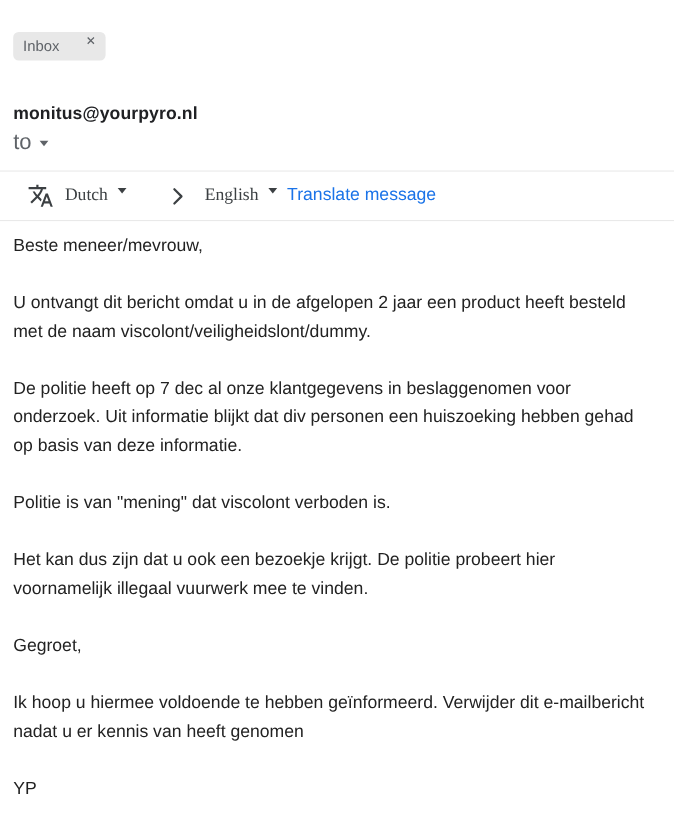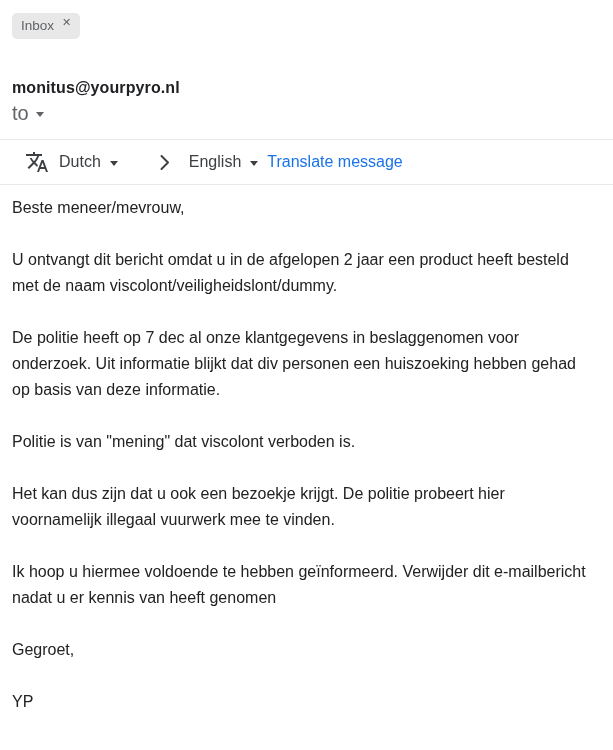--- a/index.html
+++ b/index.html
@@ -25,28 +25,28 @@
     font-weight: 400;
     margin: 0;
     line-height: 34px;
     color: var(--text_primary, #202124);
     white-space: nowrap;
     letter-spacing: 0.1px;
   }
   .chip {
     display: inline-flex;
     align-items: flex-start;
-    gap: 8px;
+    gap: 24px;
     background: var(--chip_bg, #e8e8e8);
     color: var(--text_secondary, #5f6368);
     border-radius: 5px;
     padding: 4px 9px;
     font-size: 13.5px;
     line-height: 18px;
-    margin-top: 3px;
+    margin-top: 19px;
     cursor: pointer;
     flex: none;
   }
   .chip-x {
     font-size: 11px;
     color: var(--text_secondary, #5f6368);
     line-height: 1;
     cursor: pointer;
   }
 
@@ -92,26 +92,26 @@
   .g-translate-icon {
     width: 24px; height: 24px;
     margin-right: 10px;
     display: flex;
     align-items: center;
     justify-content: center;
     flex: none;
   }
   .lang-btn {
     display: inline-flex;
-    align-items: center;
+    align-items: flex-start;
     gap: 9px;
     background: none;
     border: none;
     padding: 0;
-    font-family: Liberation Sans, sans-serif;
+    font-family: Liberation Serif, serif;
     font-size: 16px;
     color: var(--bar_text, #3c4043);
     cursor: pointer;
   }
   .lang-btn .caret-down { border-top-color: var(--bar_text, #3c4043); }
   .chev-right {
     margin: 0 19px 0 41px;
     display: flex;
     align-items: center;
     flex: none;
@@ -182,18 +182,18 @@
 
     <a class="translate-link">Translate message</a>
   </div>
 
   <div class="message-body">
     <p>Beste meneer/mevrouw,</p>
     <p>U ontvangt dit bericht omdat u in de afgelopen 2 jaar een product heeft besteld met de naam viscolont/veiligheidslont/dummy.</p>
     <p>De politie heeft op 7 dec al onze klantgegevens in beslaggenomen voor onderzoek. Uit informatie blijkt dat div personen een huiszoeking hebben gehad op basis van deze informatie.</p>
     <p>Politie is van "mening" dat viscolont verboden is.</p>
     <p>Het kan dus zijn dat u ook een bezoekje krijgt. De politie probeert hier voornamelijk illegaal vuurwerk mee te vinden.</p>
+    <p>Gegroet,</p>
     <p>Ik hoop u hiermee voldoende te hebben geïnformeerd. Verwijder dit e-mailbericht nadat u er kennis van heeft genomen</p>
-    <p>Gegroet,</p>
     <p>YP</p>
   </div>
 
 </div>
 
 </body></html>

